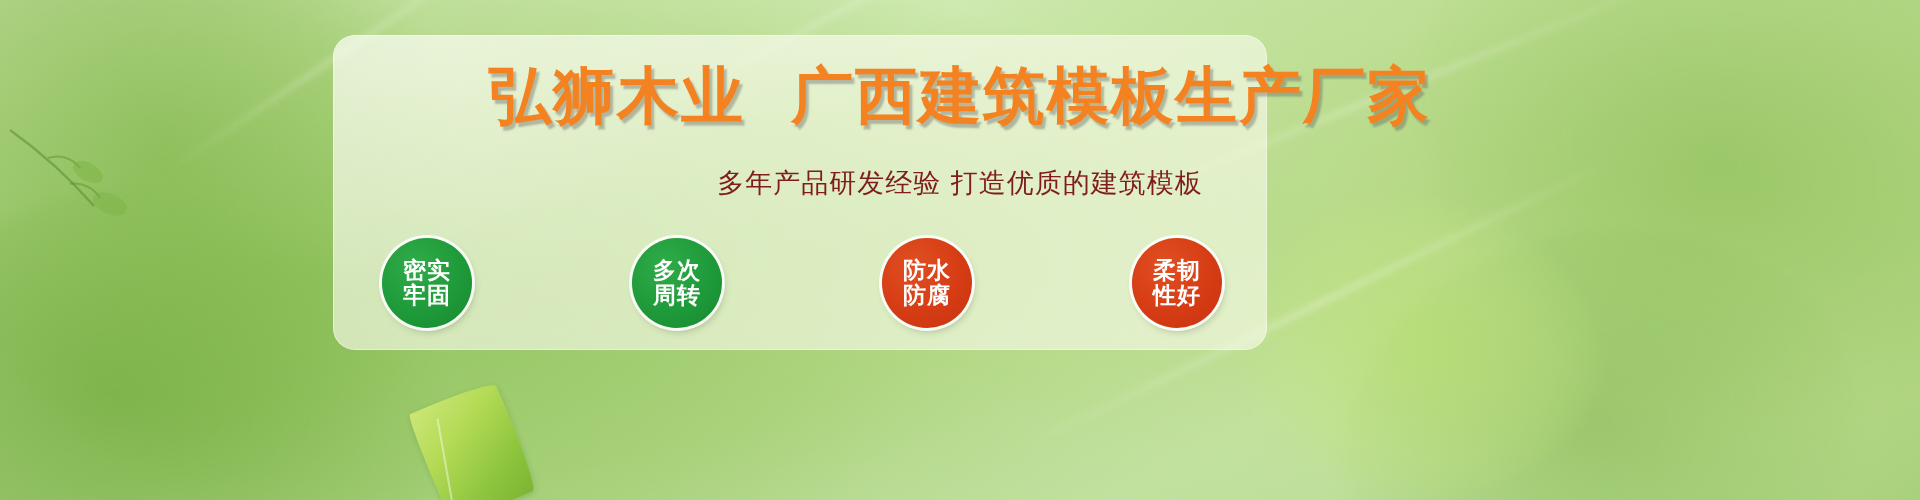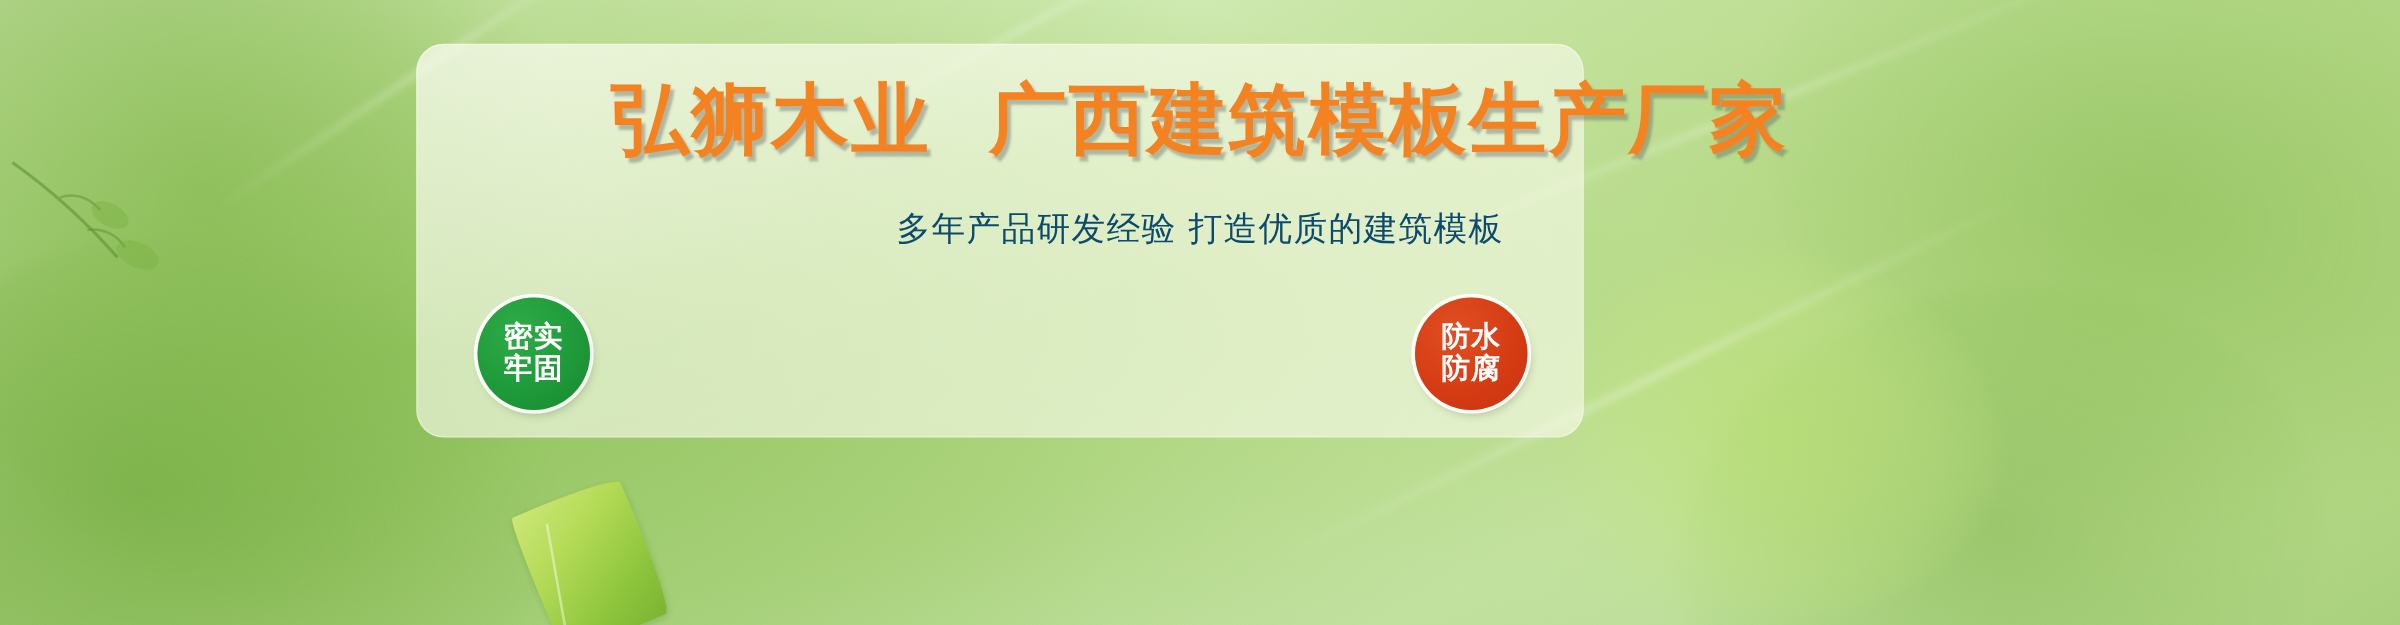--- a/index.html
+++ b/index.html
@@ -167,21 +167,21 @@
   .subtitle {
     position: absolute;
     left: 0;
     right: 0;
     top: 165px;
     text-align: center;
     font-family: "DejaVu Sans", "Liberation Sans", sans-serif;
     font-size: 27px;
     font-weight: normal;
     letter-spacing: 1px;
-    color: #0c4a6e;
+    color: #7f1d1d;
     white-space: nowrap;
   }
 
   
   .badges {
     position: absolute;
     left: 382px;
     top: 238px;
     width: 840px;
     display: flex;
@@ -250,19 +250,27 @@
     <span>弘狮木业</span><span class="gap"></span><span>广西建筑模板生产厂家</span>
   </div>
 
   <div class="subtitle">多年产品研发经验  打造优质的建筑模板</div>
 
   <div class="badges">
     <div class="badge badge-green">
       <span class="line">密实</span>
       <span class="line">牢固</span>
     </div>
+    <div class="badge badge-green">
+      <span class="line">多次</span>
+      <span class="line">周转</span>
+    </div>
     <div class="badge badge-red">
       <span class="line">防水</span>
       <span class="line">防腐</span>
     </div>
+    <div class="badge badge-red">
+      <span class="line">柔韧</span>
+      <span class="line">性好</span>
+    </div>
   </div>
 
 </div>
 
 </body></html>

